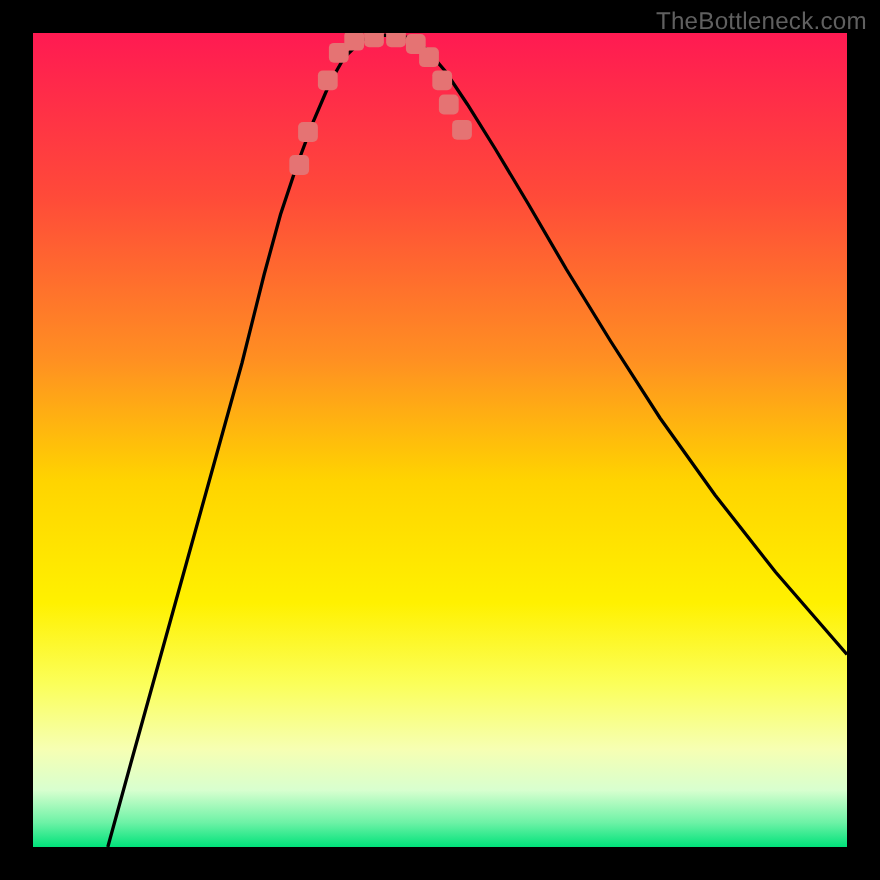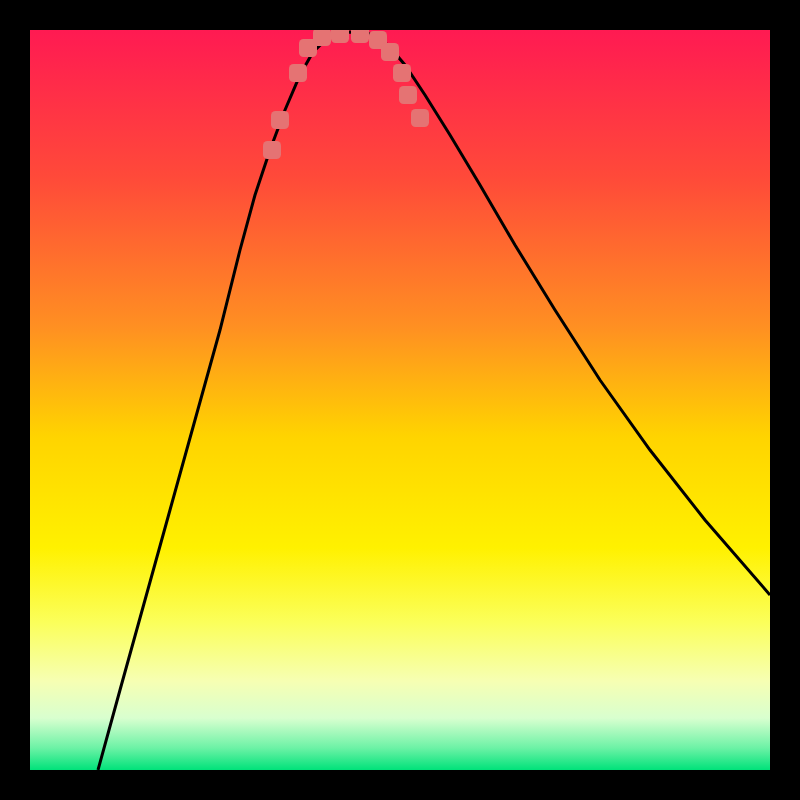--- a/index.html
+++ b/index.html
@@ -31,20 +31,21 @@
     color: #606060;
     font-size: 22px;
     font-weight: 500;
     letter-spacing: 0.2px;
   }
 </style>
 </head>
 <body>
 
 <div class="frame">
+  <div class="watermark">TheBottleneck.com</div>
   <svg class="plot-area" viewBox="0 0 740 740" preserveAspectRatio="none">
     <defs>
       <linearGradient id="bg-grad" x1="0" y1="0" x2="0" y2="1">
           <stop offset="0%" stop-color="#ff1a52"></stop>
           <stop offset="20%" stop-color="#ff4a39"></stop>
           <stop offset="40%" stop-color="#ff8f22"></stop>
           <stop offset="55.00000000000001%" stop-color="#ffd400"></stop>
           <stop offset="70%" stop-color="#fff100"></stop>
           <stop offset="80%" stop-color="#fbff5a"></stop>
           <stop offset="88%" stop-color="#f6ffb3"></stop>

